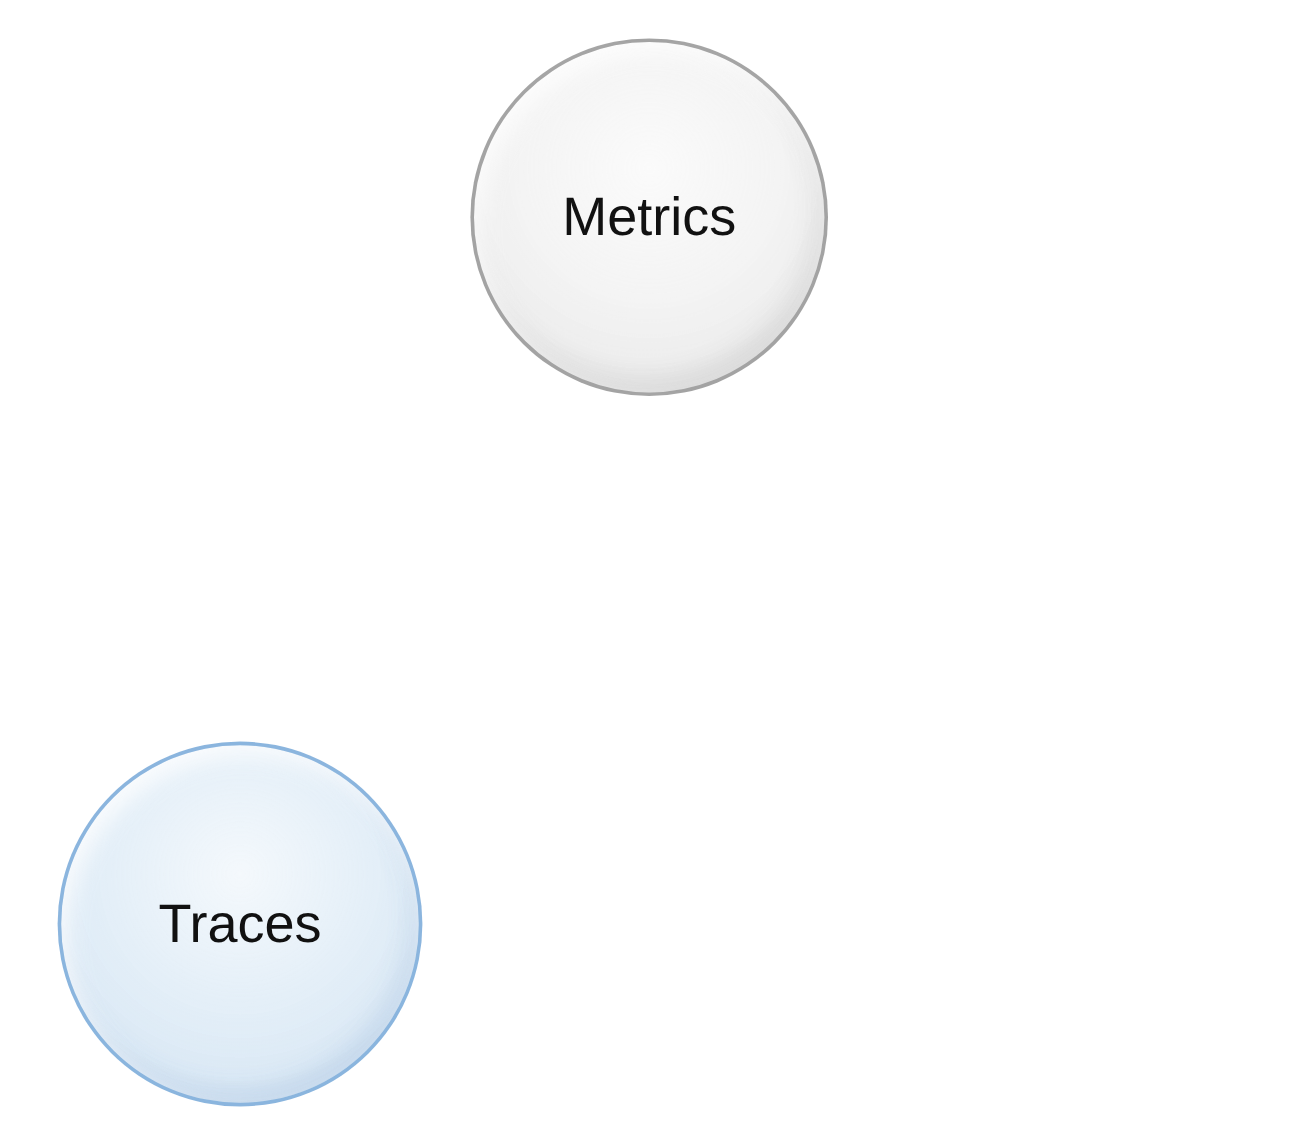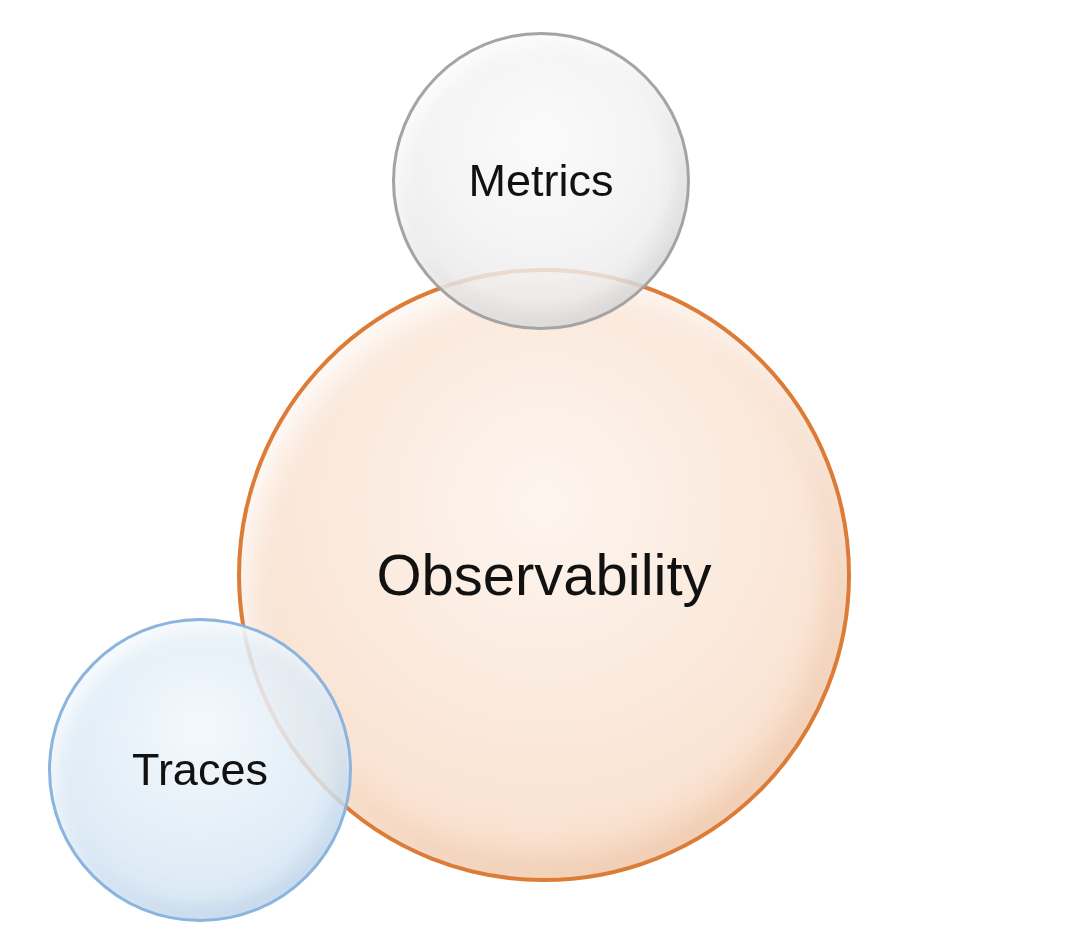--- a/index.html
+++ b/index.html
@@ -119,23 +119,20 @@
   .circle.traces .label,
   .circle.logs .label {
     font-size: 45px;
   }
 </style>
 </head>
 <body>
 
 <div class="canvas">
 
-  <div class="circle observability">
-    <span class="label">Observability</span>
-  </div>
 
   <div class="circle metrics">
     <span class="label">Metrics</span>
   </div>
 
   <div class="circle traces">
     <span class="label">Traces</span>
   </div>
 
 

